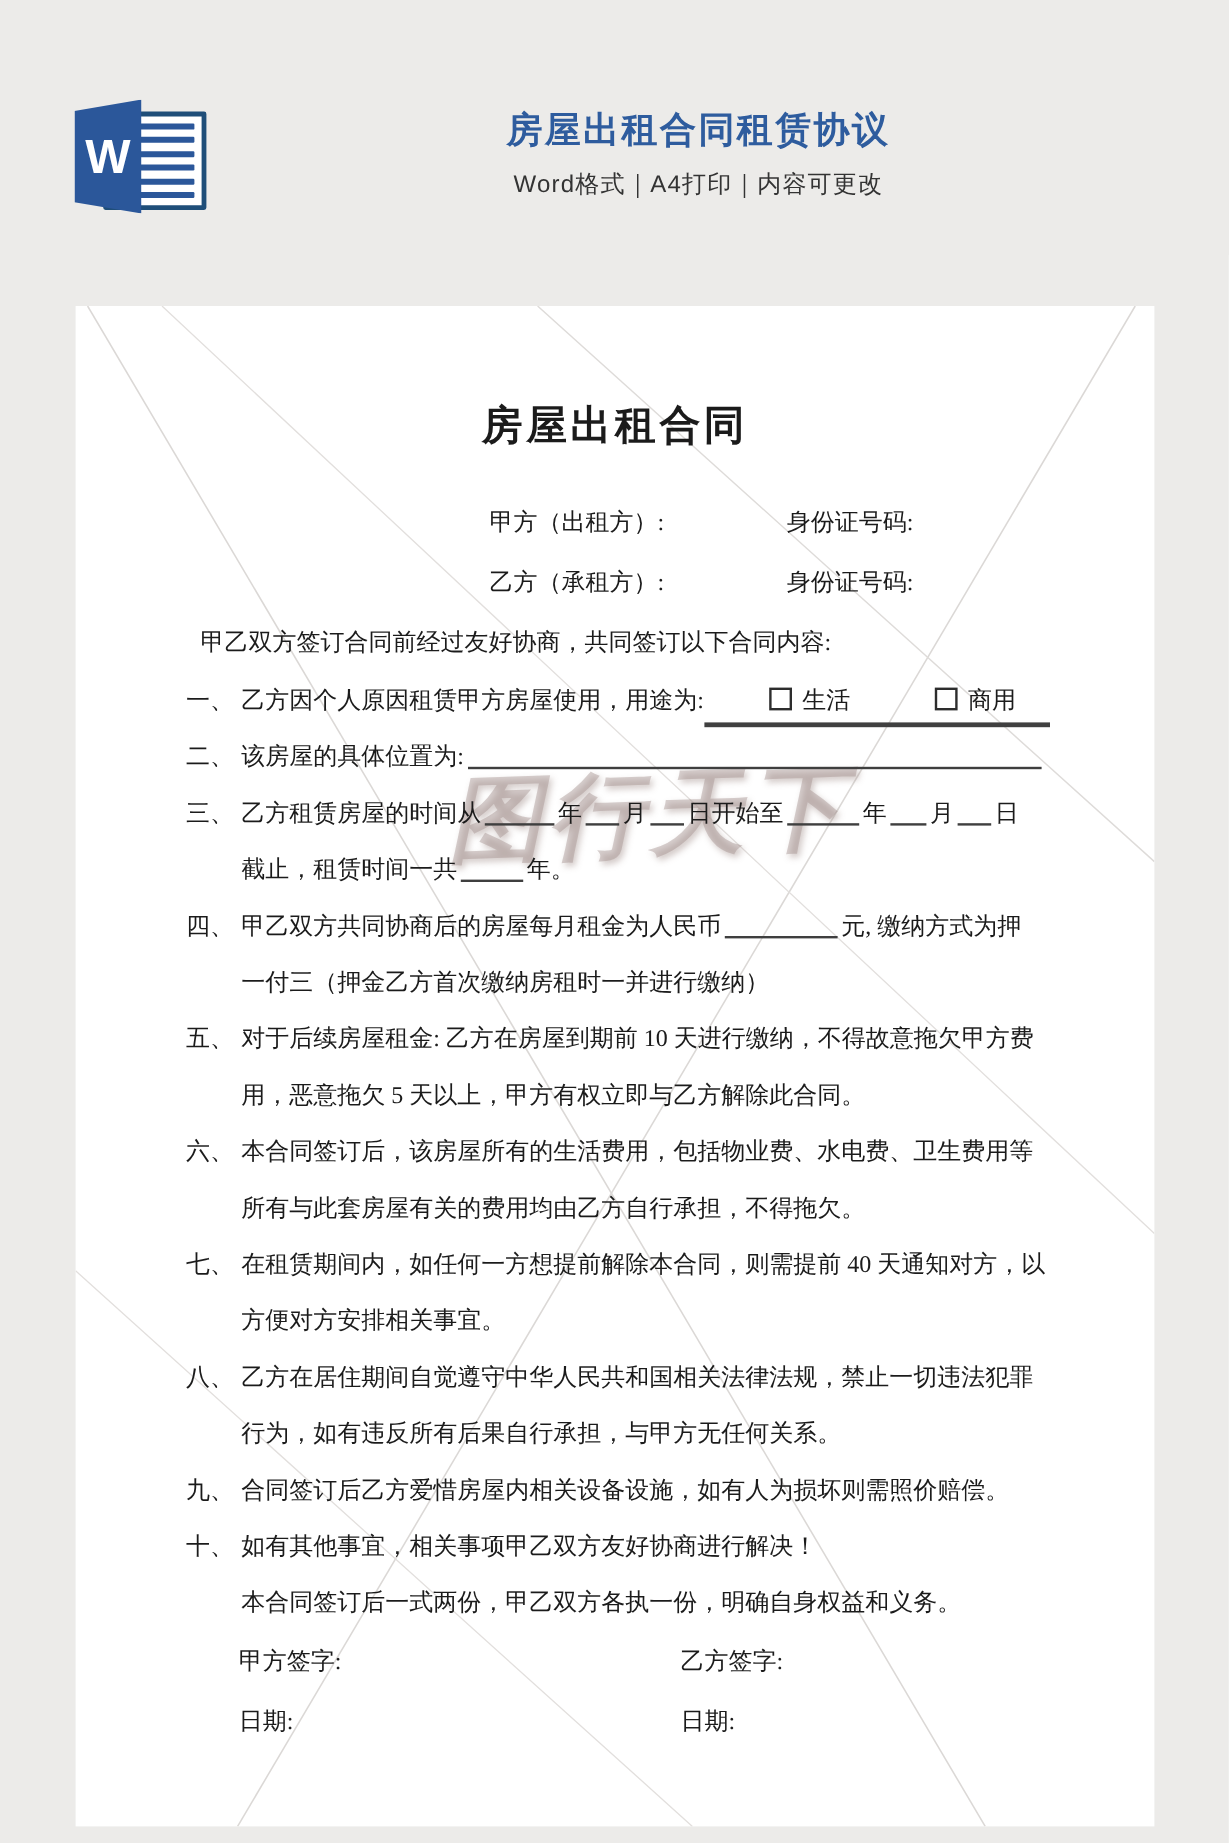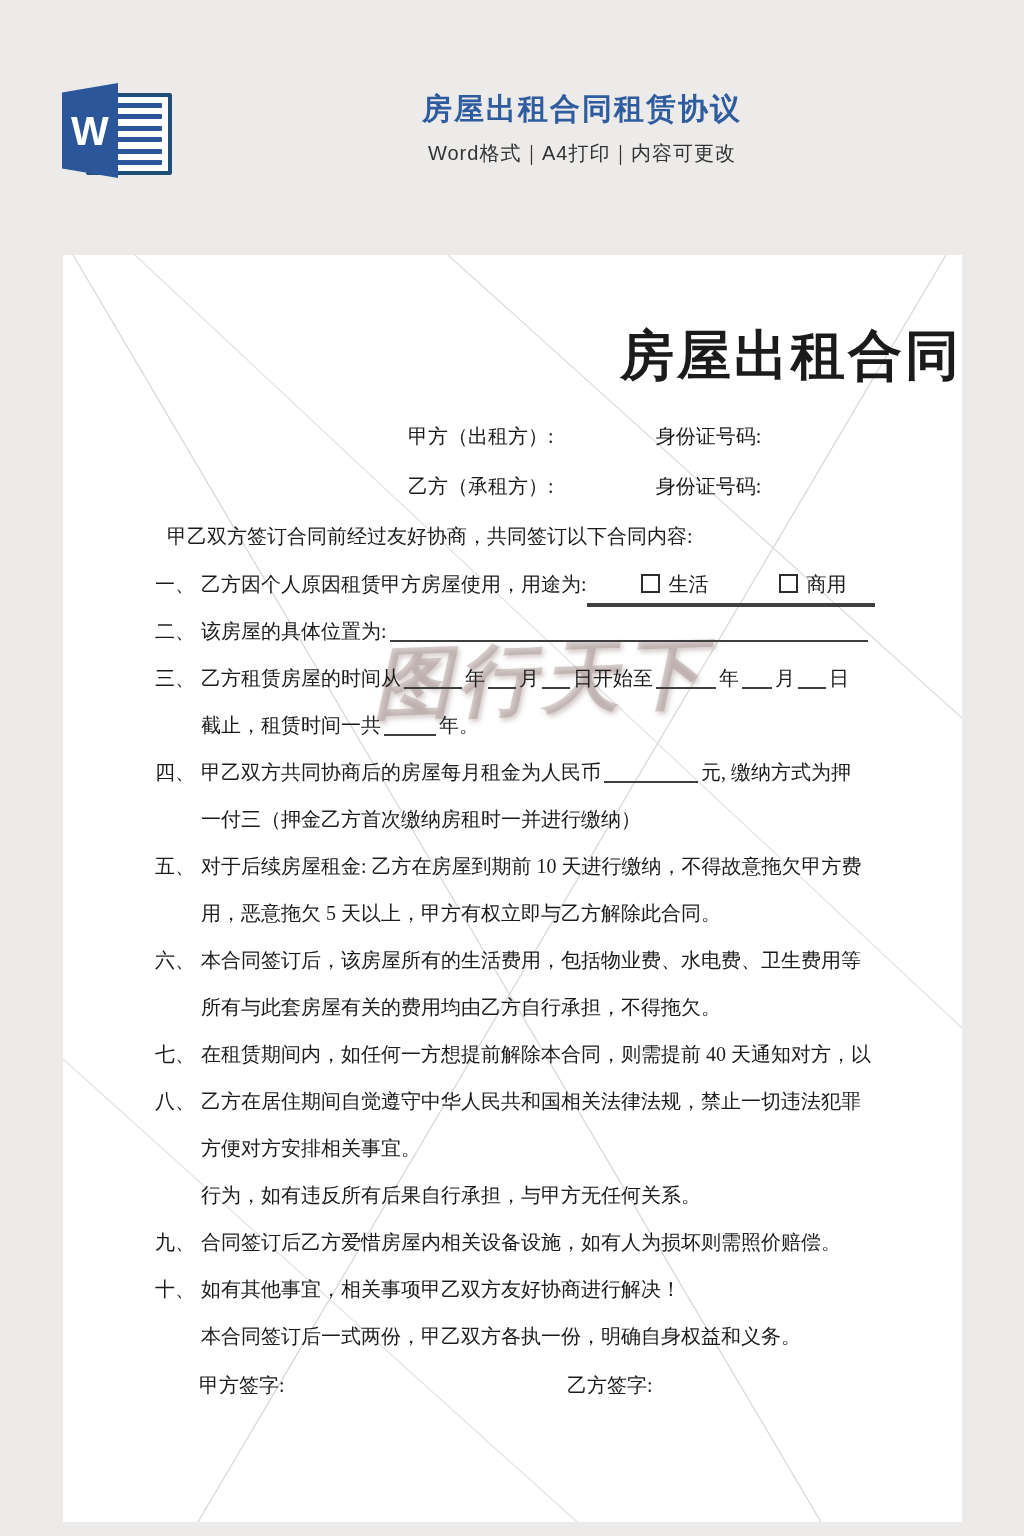--- a/index.html
+++ b/index.html
@@ -24,21 +24,21 @@
   .header-title{font-size:30px;font-weight:bold;color:#2e5c9e;letter-spacing:2px;line-height:1.1;}
   .header-sub{margin-top:15px;font-size:20px;color:#333;letter-spacing:1px;}
 
   
   .page{position:absolute;left:63px;top:255px;width:899px;height:1267px;background:#fff;}
   .wm-lines{position:absolute;left:0;top:0;pointer-events:none;}
   .wm-text{position:absolute;left:310px;top:372px;font-size:78px;font-weight:bold;font-style:italic;
            color:rgba(158,138,134,0.40);letter-spacing:6px;transform:rotate(-2deg);
            text-shadow:2px 3px 5px rgba(158,138,134,0.45);pointer-events:none;white-space:nowrap;}
   .content{position:relative;padding:74px 50px 0 92px;font-size:20px;}
-  .doc-title{margin:0 -50px 28px -92px;text-align:right;font-size:54px;font-weight:bold;
+  .doc-title{margin:0 -50px 28px -92px;text-align:center;font-size:34px;font-weight:bold;
              letter-spacing:3px;line-height:54px;}
   .party-row{height:50px;line-height:50px;white-space:nowrap;text-align:center;}
   .party-label{display:inline-block;width:350px;}
   .preamble{height:50px;line-height:50px;padding-left:12px;white-space:nowrap;}
   .clauses .line{height:47px;line-height:47px;white-space:nowrap;padding-left:46px;}
   .clauses .num{display:inline-block;width:46px;margin-left:-46px;}
   .closing{height:47px;line-height:47px;padding-left:46px;white-space:nowrap;}
   .blank{display:inline-block;border-bottom:2px solid #3f3f3f;height:16px;
          vertical-align:-4px;margin:0 3px;}
   .gap{display:inline-block;height:1px;}
@@ -99,29 +99,33 @@
           <div class="line"><span class="num">二、</span><span class="t">该房屋的具体位置为:</span><span class="blank" style="width: 478px;"></span></div>
           <div class="line"><span class="num">三、</span><span class="t">乙方租赁房屋的时间从</span><span class="blank" style="width: 58px;"></span><span class="t">年</span><span class="blank" style="width: 28px;"></span><span class="t">月</span><span class="blank" style="width: 28px;"></span><span class="t">日开始至</span><span class="blank" style="width: 60px;"></span><span class="t">年</span><span class="blank" style="width: 30px;"></span><span class="t">月</span><span class="blank" style="width: 28px;"></span><span class="t">日</span></div>
           <div class="line"><span class="t">截止，租赁时间一共</span><span class="blank" style="width: 52px;"></span><span class="t">年。</span></div>
           <div class="line"><span class="num">四、</span><span class="t">甲乙双方共同协商后的房屋每月租金为人民币</span><span class="blank" style="width: 94px;"></span><span class="t">元, 缴纳方式为押</span></div>
           <div class="line"><span class="t">一付三（押金乙方首次缴纳房租时一并进行缴纳）</span></div>
           <div class="line"><span class="num">五、</span><span class="t">对于后续房屋租金: 乙方在房屋到期前 10 天进行缴纳，不得故意拖欠甲方费</span></div>
           <div class="line"><span class="t">用，恶意拖欠 5 天以上，甲方有权立即与乙方解除此合同。</span></div>
           <div class="line"><span class="num">六、</span><span class="t">本合同签订后，该房屋所有的生活费用，包括物业费、水电费、卫生费用等</span></div>
           <div class="line"><span class="t">所有与此套房屋有关的费用均由乙方自行承担，不得拖欠。</span></div>
           <div class="line"><span class="num">七、</span><span class="t">在租赁期间内，如任何一方想提前解除本合同，则需提前 40 天通知对方，以</span></div>
+          <div class="line"><span class="t">方便对方安排相关事宜。</span></div>
           <div class="line"><span class="num">八、</span><span class="t">乙方在居住期间自觉遵守中华人民共和国相关法律法规，禁止一切违法犯罪</span></div>
-          <div class="line"><span class="t">方便对方安排相关事宜。</span></div>
           <div class="line"><span class="t">行为，如有违反所有后果自行承担，与甲方无任何关系。</span></div>
           <div class="line"><span class="num">九、</span><span class="t">合同签订后乙方爱惜房屋内相关设备设施，如有人为损坏则需照价赔偿。</span></div>
           <div class="line"><span class="num">十、</span><span class="t">如有其他事宜，相关事项甲乙双方友好协商进行解决！</span></div>
         </div>
 
       <div class="closing">本合同签订后一式两份，甲乙双方各执一份，明确自身权益和义务。</div>
 
       <div class="sig-row">
         <span class="sig-a">甲方签字:</span>
         <span>乙方签字:</span>
       </div>
+      <div class="sig-row">
+        <span class="sig-a">日期:</span>
+        <span>日期:</span>
+      </div>
     </div>
   </div>
 
 </div>
 
 </body></html>

